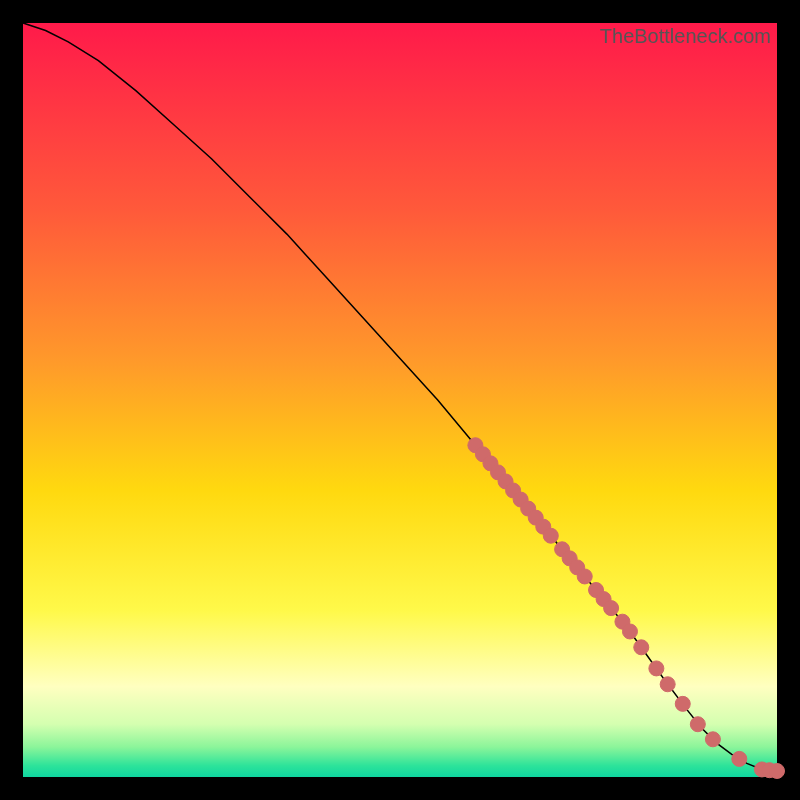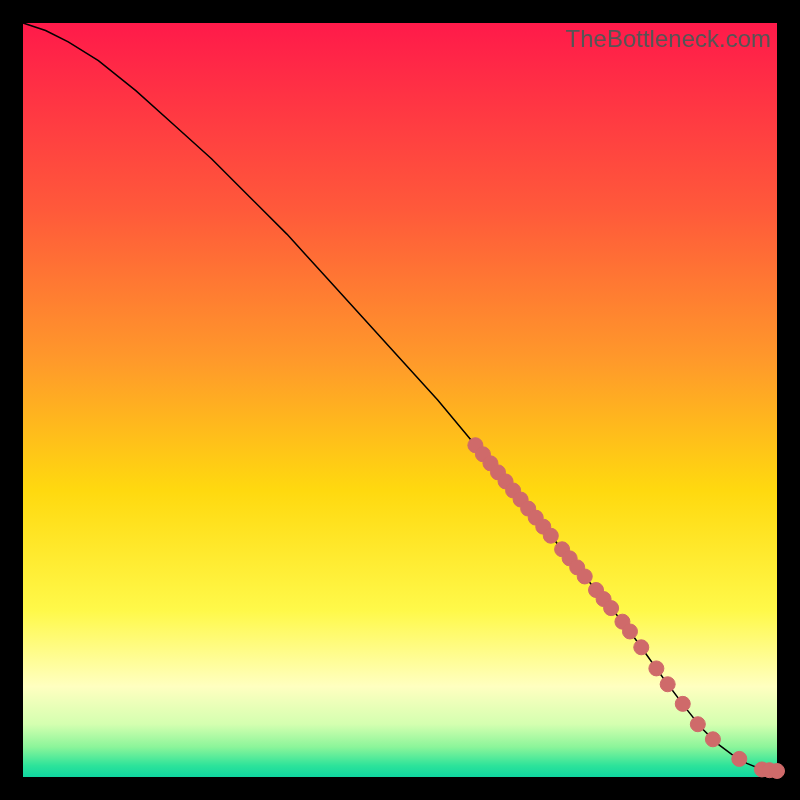--- a/index.html
+++ b/index.html
@@ -17,21 +17,21 @@
     top: 23px;
     width: 754px;
     height: 754px;
     
   }
   .attribution {
     position: absolute;
     top: 2px;
     right: 6px;
     color: #555;
-    font-size: 24px;
+    font-size: 20px;
     font-weight: 500;
   }
   svg.overlay {
     position: absolute;
     left: 0;
     top: 0;
     width: 754px;
     height: 754px;
     overflow: visible;
   }

